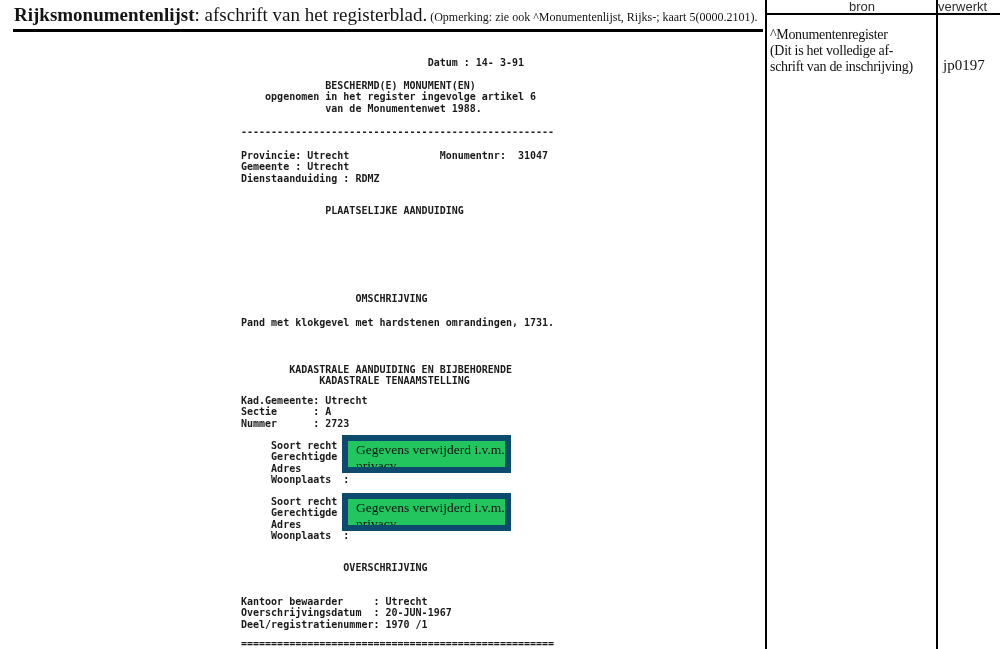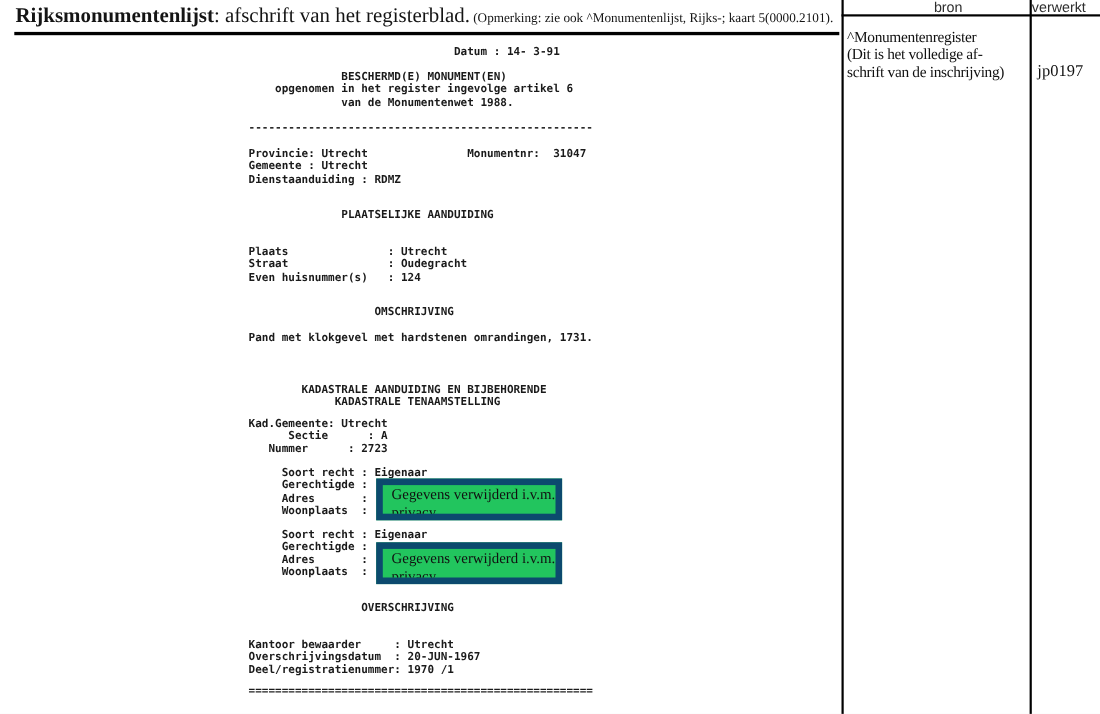--- a/index.html
+++ b/index.html
@@ -8,21 +8,21 @@
     width: 1000px;
     height: 649px;
     background: #ffffff;
     overflow: hidden;
     font-family: "Liberation Serif", serif;
     color: #141414;
   }
   
   .mono {
     position: absolute;
-    margin: 1px;
+    margin: 16px;
     font: 700 10px/11.33px "DejaVu Sans Mono", monospace;
     white-space: pre;
     color: #1a1a1a;
     letter-spacing: 0;
   }
   .rule { position: absolute; background: #000; }
   
   #title { position: absolute; left: 14px; top: 4px; white-space: nowrap; }
   #title .t-bold { font: 700 19px "Liberation Serif", serif; text-align: center; }
   #title .t-rest { font: 400 19px "Liberation Serif", serif; }
@@ -81,28 +81,25 @@
 
   <pre class="mono" style="left:225px; top:41px;">                               Datum : 14- 3-91</pre>
   <pre class="mono" style="left:225px; top:64px;">              BESCHERMD(E) MONUMENT(EN)
     opgenomen in het register ingevolge artikel 6
               van de Monumentenwet 1988.</pre>
   <pre class="mono" style="left:225px; top:110px;">----------------------------------------------------</pre>
   <pre class="mono" style="left:225px; top:134px;">Provincie: Utrecht               Monumentnr:  31047
 Gemeente : Utrecht
 Dienstaanduiding : RDMZ</pre>
   <pre class="mono" style="left:225px; top:189px;">              PLAATSELIJKE AANDUIDING</pre>
-  <pre class="mono" style="left:225px; top:223px;">Plaats               : Utrecht
-Straat               : Oudegracht
-Even huisnummer(s)   : 124</pre>
   <pre class="mono" style="left:225px; top:277px;">                   OMSCHRIJVING</pre>
   <pre class="mono" style="left:225px; top:301px;">Pand met klokgevel met hardstenen omrandingen, 1731.</pre>
   <pre class="mono" style="left:225px; top:348px;">        KADASTRALE AANDUIDING EN BIJBEHORENDE
              KADASTRALE TENAAMSTELLING</pre>
-  <pre class="mono" style="left:225px; top:379px;text-align:right;">Kad.Gemeente: Utrecht
+  <pre class="mono" style="left:225px; top:379px;">Kad.Gemeente: Utrecht
 Sectie      : A
 Nummer      : 2723</pre>
 
   <pre class="mono" style="left:225px; top:424px;">     Soort recht : Eigenaar
      Gerechtigde :
      Adres       :
      Woonplaats  :</pre>
   <div class="privacy-box" style="top:435px;">Gegevens verwijderd i.v.m.
 privacy</div>
 

